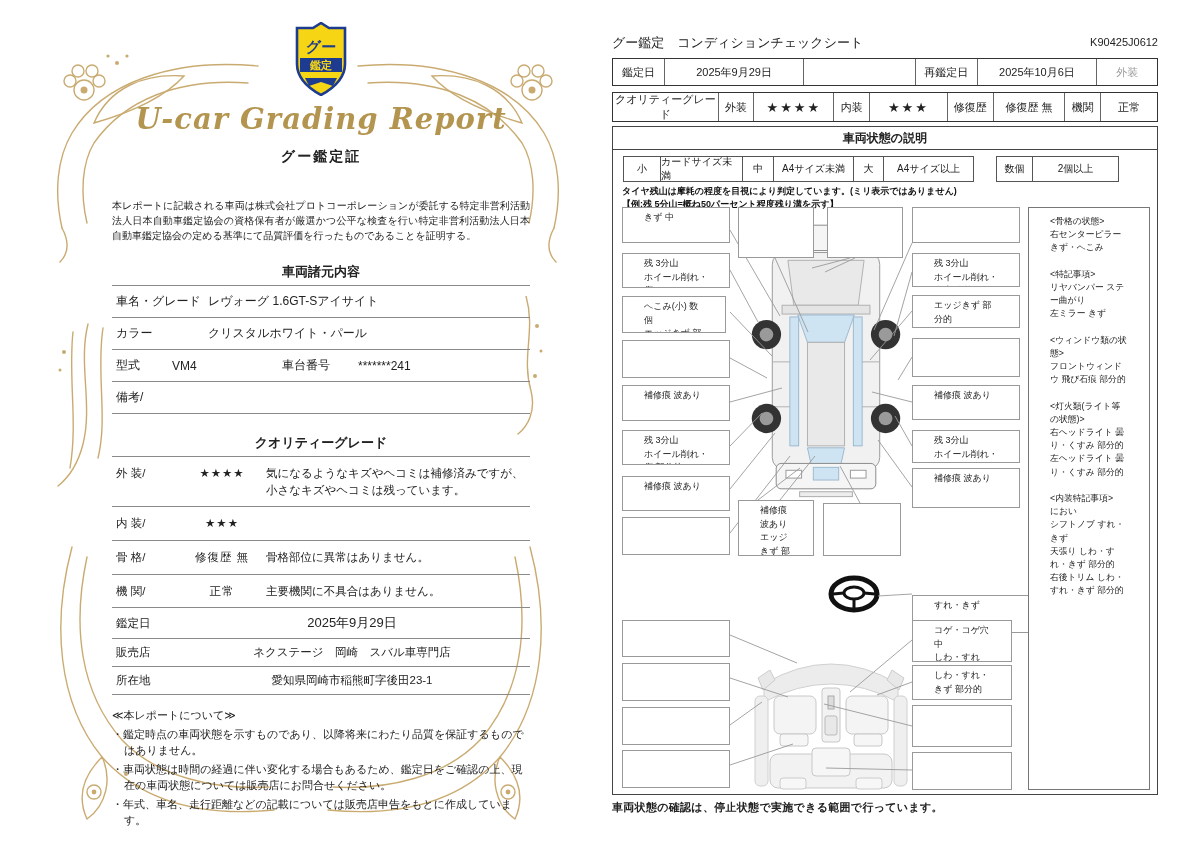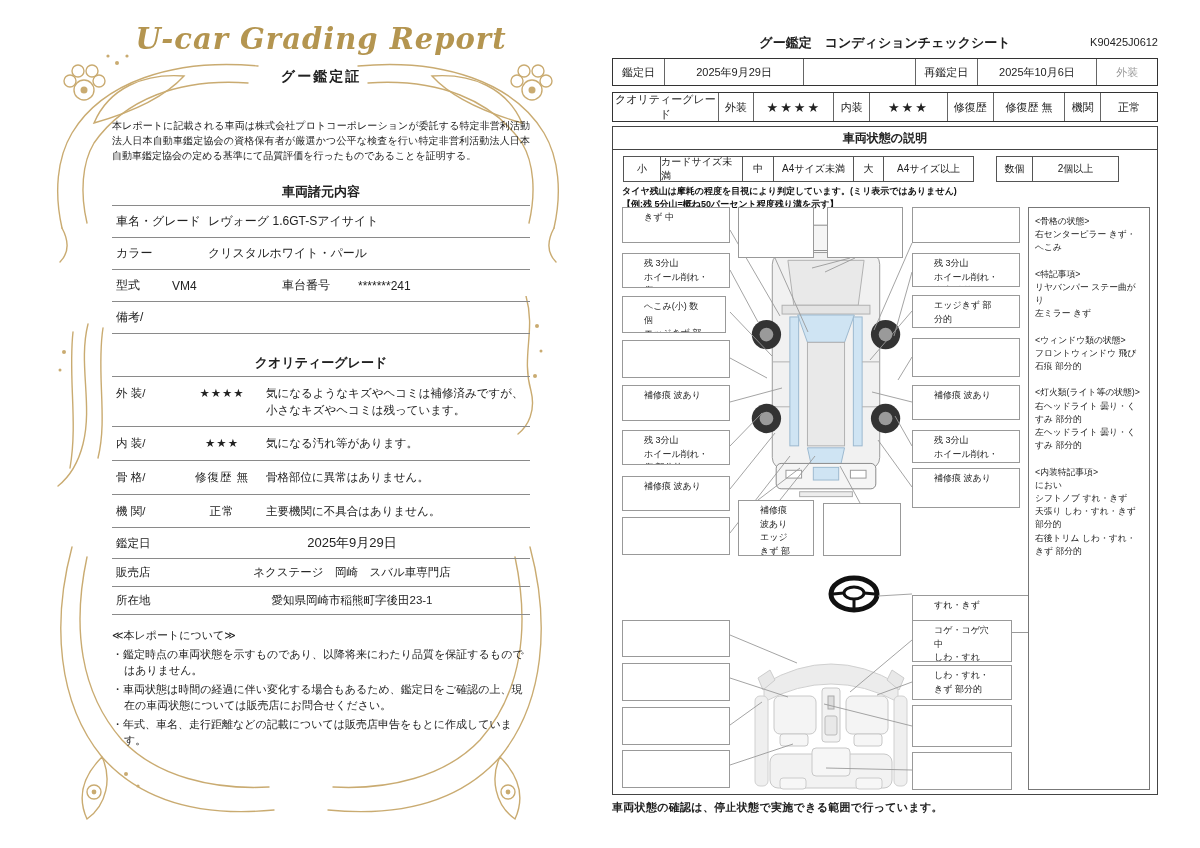--- a/index.html
+++ b/index.html
@@ -25,39 +25,39 @@
   .gl{width:62px}.gv{width:88px;text-align:center;letter-spacing:1px}.gd{flex:1}
   .mrow{display:flex;border-top:1px solid #8a8a8a;padding:6px 4px;font-size:11.5px;align-items:center}
   .mrow .ml{width:62px}.mrow .mv{flex:1;text-align:center}
   .mrow.first .mv{font-size:13px}
   .mrow.last{border-bottom:1px solid #8a8a8a}
   .lp-notes{margin-top:12px;font-size:11px;line-height:1.5}
   .note{padding-left:12px;text-indent:-12px;margin-top:2px}
 
   
   #right{position:absolute;left:600px;top:0;width:600px;height:848px}
-  .rp-title{position:absolute;left:12px;top:34px;width:546px;text-align:center;font-size:13px;font-weight:bold}
+  .rp-title{position:absolute;left:12px;top:34px;width:546px;text-align:left;font-size:13px;font-weight:normal}
   .rp-code{position:absolute;left:462px;top:36px;width:96px;text-align:right;font-size:11px}
   .tbl{position:absolute;left:12px;width:546px;display:flex;border:1.2px solid #333;background:#fff;box-sizing:border-box}
   .cell{border-right:1px solid #666;display:flex;align-items:center;justify-content:center;
         font-size:11px;box-sizing:border-box;height:100%;text-align:center}
   .cell:last-child{border-right:none}
   .stars{font-size:13px;letter-spacing:2px}
   .muted{color:#9a9a9a}
   .bigbox{position:absolute;left:12px;top:126px;width:546px;height:669px;border:1.5px solid #444;box-sizing:border-box;background:#fff}
   .bigbox-title{height:22px;border-bottom:1.5px solid #444;display:flex;align-items:center;justify-content:center;
                 font-size:12px;font-weight:bold}
   .legend{position:absolute;display:flex;border:1px solid #555;height:26px;box-sizing:border-box;background:#fff}
   .lcell{border-right:1px solid #555;display:flex;align-items:center;justify-content:center;font-size:10px;box-sizing:border-box}
   .lcell:last-child{border-right:none}
   .tire-note{position:absolute;left:22px;top:185px;font-size:9px;line-height:1.4;font-weight:bold;color:#111}
   .dmg{position:absolute;border:1px solid #999;background:#fff;font-size:9px;line-height:1.5;
        padding:3px 21px;box-sizing:border-box;white-space:pre-line;z-index:3;overflow:hidden}
   .panel{position:absolute;left:428px;top:207px;width:122px;height:583px;border:1px solid #777;background:#fff;
-         padding:7px 6px;box-sizing:border-box;font-size:8.8px;line-height:1.5;white-space:pre-line;z-index:3;overflow:hidden}
+         padding:7px 21px;box-sizing:border-box;font-size:8.8px;line-height:1.5;white-space:pre-line;z-index:3;overflow:hidden}
   #leaders{position:absolute;left:12px;top:126px;z-index:2;pointer-events:none}
   #leaders line{stroke:#9a9a9a;stroke-width:.9}
   .rp-note{position:absolute;left:12px;top:800px;font-size:11px;font-weight:600;letter-spacing:.3px}
 </style>
 </head>
 <body>
 
 <svg class="orn" style="left:32px;top:28px" width="232" height="238" viewBox="0 0 232 238">
   <path class="gold" d="M226,38 C140,30 70,55 40,105 C25,130 22,165 30,200"></path>
   <path class="gold" d="M216,55 C146,50 92,72 62,115 C50,135 48,165 55,195"></path>
@@ -109,20 +109,29 @@
 </svg>
 <svg class="orn" style="left:318px;top:542px;transform:scaleX(-1)" width="252" height="290" viewBox="0 0 252 290">
   <path class="gold" d="M40,5 C20,80 25,160 70,215 C110,260 170,275 242,268"></path>
   <path class="gold" d="M55,15 C40,85 48,150 90,198 C125,235 182,248 237,245"></path>
   <path class="gold" d="M70,215 C50,235 45,255 55,277 C75,263 80,236 70,215 Z"></path>
   <circle class="gold" cx="62" cy="250" r="7"></circle>
     <circle class="golddot" cx="62" cy="250" r="2.4"></circle>
 </svg>
 
 <div id="left">
+  <div class="badge-wrap">
+    <svg width="60" height="74" viewBox="0 0 60 74">
+      <path d="M30,1 L38,6 L54,6 L54,42 Q54,60 30,73 Q6,60 6,42 L6,6 L22,6 Z" fill="#f6d515" stroke="#1d3c8f" stroke-width="2.6"></path>
+      <text x="30" y="30" text-anchor="middle" font-size="15" font-weight="bold" fill="#1d3c8f">グー</text>
+      <rect x="9" y="36" width="42" height="14" fill="#1d3c8f"></rect>
+      <text x="30" y="47" text-anchor="middle" font-size="11" font-weight="bold" fill="#f6d515">鑑定</text>
+      <path d="M14,56 L46,56 L42,64 L30,60 L18,64 Z" fill="#1d3c8f"></path>
+    </svg>
+  </div>
   <div class="lp-title">U-car Grading Report</div>
   <div class="lp-sub">グー鑑定証</div>
   <div class="lp-intro">本レポートに記載される車両は株式会社プロトコーポレーションが委託する特定非営利活動法人日本自動車鑑定協会の資格保有者が厳選かつ公平な検査を行い特定非営利活動法人日本自動車鑑定協会の定める基準にて品質評価を行ったものであることを証明する。</div>
 
   <div class="sec-h">車両諸元内容</div>
   <div class="srow">
     <span class="sl">車名・グレード</span>
     <span class="sv">レヴォーグ 1.6GT-Sアイサイト</span>
   </div>
   <div class="srow">
@@ -142,21 +151,20 @@
 
   <div class="sec-h">クオリティーグレード</div>
   <div class="grow">
     <span class="gl">外 装/</span>
     <span class="gv">★★★★</span>
     <span class="gd">気になるようなキズやヘコミは補修済みですが、小さなキズやヘコミは残っています。</span>
   </div>
   <div class="grow">
     <span class="gl">内 装/</span>
     <span class="gv">★★★</span>
-    <span class="gd">気になる汚れ等があります。</span>
   </div>
   <div class="grow">
     <span class="gl">骨 格/</span>
     <span class="gv" style="font-size:11.5px">修復歴 無</span>
     <span class="gd">骨格部位に異常はありません。</span>
   </div>
   <div class="grow">
     <span class="gl">機 関/</span>
     <span class="gv" style="font-size:11.5px">正常</span>
     <span class="gd">主要機関に不具合はありません。</span>

